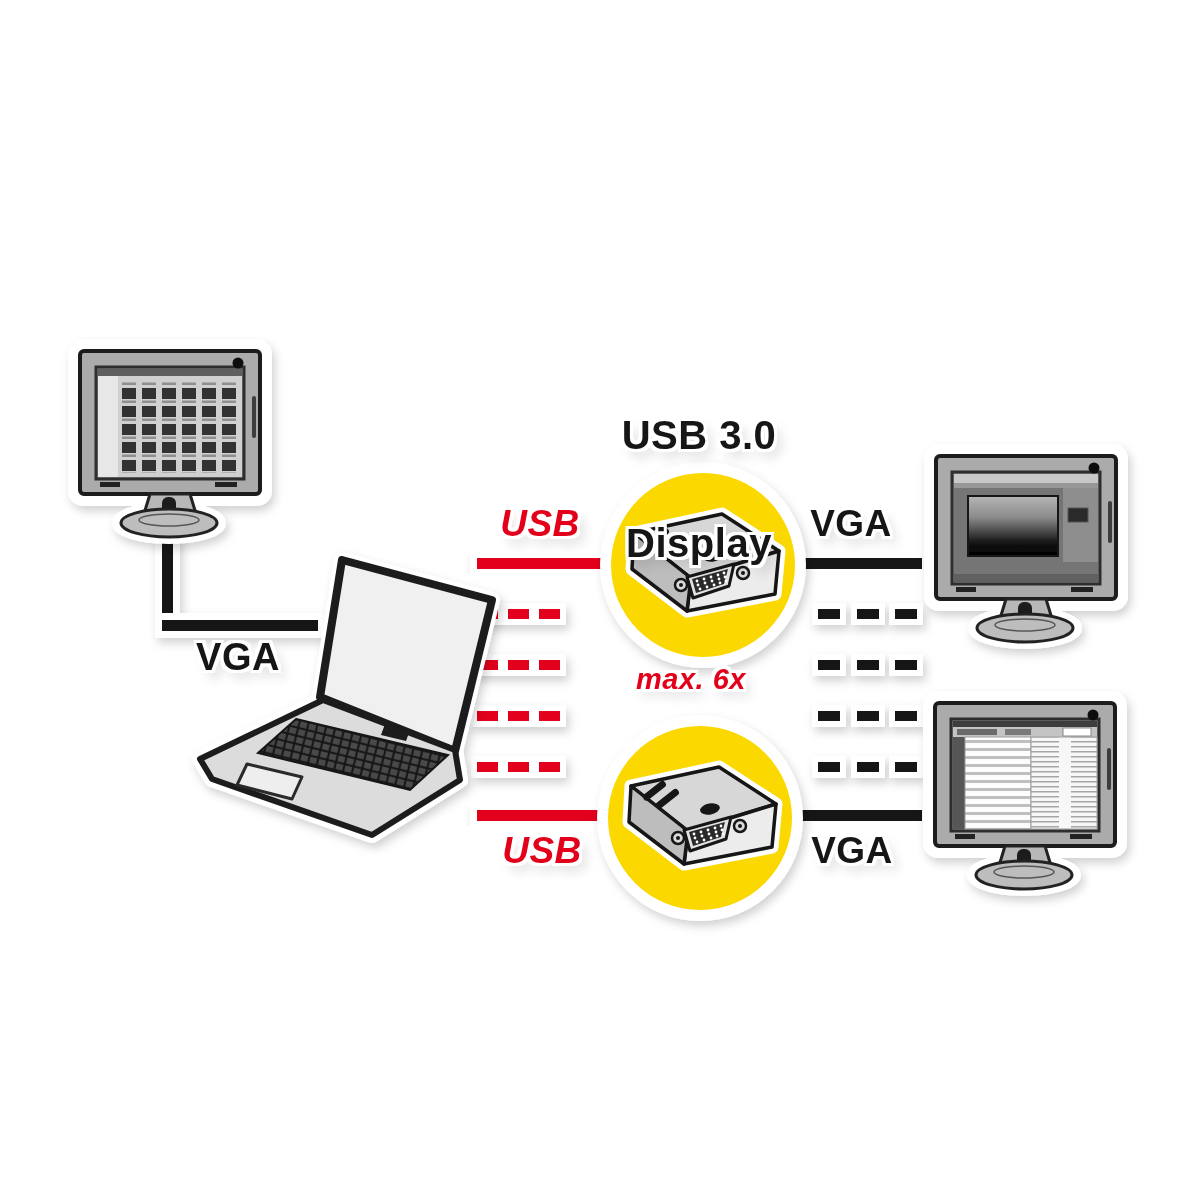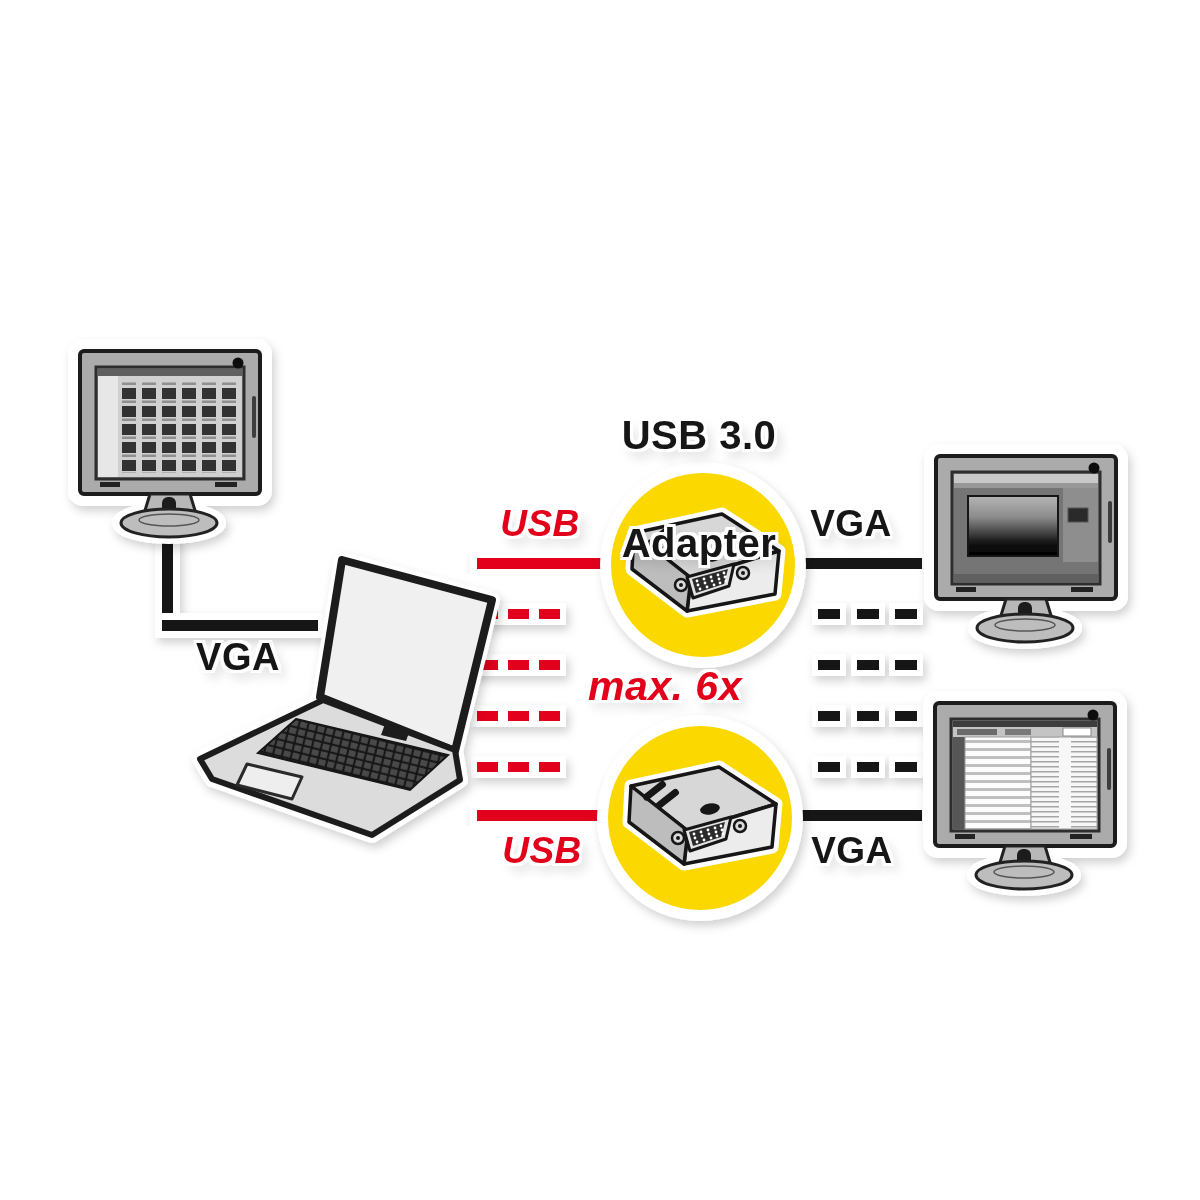--- a/index.html
+++ b/index.html
@@ -13,21 +13,21 @@
     position:absolute;font-weight:bold;text-align:center;
     text-shadow:
       3px 0 0 #fff,-3px 0 0 #fff,0 3px 0 #fff,0 -3px 0 #fff,
       3px 3px 0 #fff,-3px -3px 0 #fff,3px -3px 0 #fff,-3px 3px 0 #fff,
       6px 8px 12px rgba(0,0,0,0.18);
     letter-spacing:0.5px;white-space:pre;
   }
   .t-dark{color:var(--c-text,#161616);}
   .t-usb{color:var(--c-usb,#e2001a);font-style:italic;}
   #title{left:539px;top:318px;width:320px;font-size:40px;line-height:36px;}
-  #note-max{left:545px;top:636px;width:240px;font-size:41px;}
+  #note-max{left:571px;top:636px;width:240px;font-size:29px;}
   #lbl-left-vga{left:168px;top:609px;width:140px;font-size:38px;}
   #lbl-top-usb{left:470px;top:476px;width:140px;font-size:37px;}
   #lbl-top-vga{left:781px;top:476px;width:140px;font-size:37px;}
   #lbl-bot-usb{left:472px;top:803px;width:140px;font-size:37px;}
   #lbl-bot-vga{left:782px;top:803px;width:140px;font-size:37px;}
   .fill-usb{fill:var(--c-usb,#e2001a);}
   .fill-vga{fill:var(--c-vga,#191919);}
   .fill-yel{fill:var(--c-yellow,#fbd802);}
   .casing{stroke:#ffffff;paint-order:stroke fill markers;}
 </style>
@@ -228,21 +228,21 @@
     <polygon points="200,732 323,673 455,723 460,753 372,808 212,752" fill="#dcdcdc" stroke="#1c1c1c" stroke-width="6" stroke-linejoin="round"></polygon>
     <polygon points="296,692 448,728 410,763 258,726" fill="url(#p-keys)" stroke="#141414" stroke-width="2"></polygon>
     <polygon points="385,697 410,703 406,714 381,708" fill="#1a1a1a"></polygon>
     <polygon points="247,737 302,750 292,772 237,758" fill="#eeeeee" stroke="#2a2a2a" stroke-width="3" stroke-linejoin="round"></polygon>
     <circle cx="332,?" r="0" fill="none"></circle>
   </g>
 </svg>
 
   <div id="title" class="lbl t-dark">
     <div>USB 3.0</div>
-    <div>Adapter</div>
+    <div>Display</div>
   </div>
 
   <div id="lbl-left-vga" class="lbl t-dark">VGA</div>
   <div id="lbl-top-usb" class="lbl t-usb">USB</div>
   <div id="lbl-top-vga" class="lbl t-dark">VGA</div>
   <div id="note-max" class="lbl t-usb">max. 6x</div>
   <div id="lbl-bot-usb" class="lbl t-usb">USB</div>
   <div id="lbl-bot-vga" class="lbl t-dark">VGA</div>
 
 </div>

